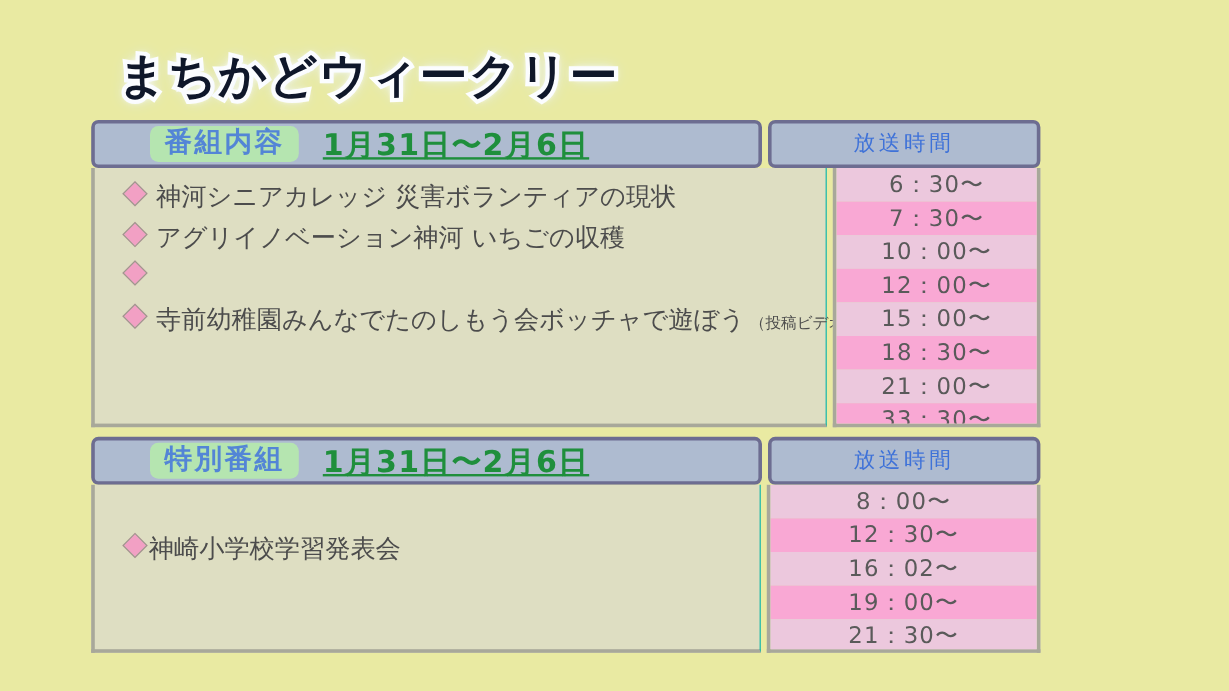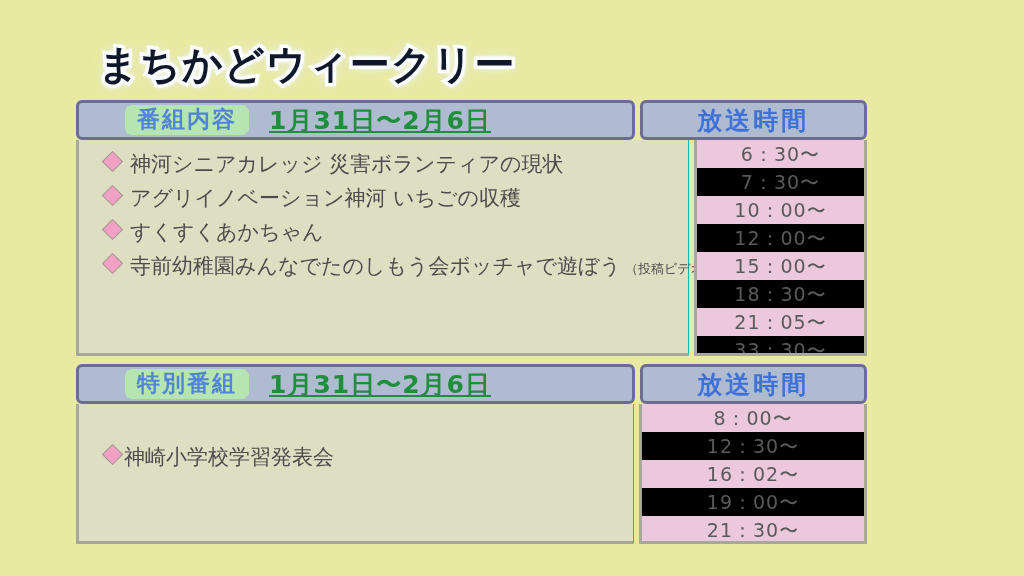--- a/index.html
+++ b/index.html
@@ -81,22 +81,22 @@
     color: #1f8f3c;
     font-size: 25px;
     font-weight: bold;
     letter-spacing: 1px;
     margin-left: 20px;
     line-height: 1;
     text-decoration: underline;
   }
   .hdr-time-label {
     color: #3f72d8;
-    font-size: 25px;
-    font-weight: bold;
+    font-size: 18px;
+    font-weight: normal;
     letter-spacing: 3px;
     line-height: 1;
   }
 
   
   .section-body {
     display: flex;
     gap: 5px;
   }
   .programs-panel {
@@ -150,21 +150,21 @@
     height: 28px;
     display: flex;
     align-items: center;
     justify-content: center;
     color: #5a5a5a;
     font-size: 19px;
     letter-spacing: 1px;
     line-height: 1;
   }
   .time-row.pink { background: #ecc8dd; }
-  .time-row.khaki { background: #000000; }
+  .time-row.khaki { background: #f9a8d4; }
 
   
   #section-special { margin-top: 8px; }
 </style>
 </head>
 <body>
 
 <div id="show-title">まちかどウィークリー</div>
 
 <div id="schedule-table">
@@ -188,38 +188,37 @@
           <span class="program-text">神河シニアカレッジ 災害ボランティアの現状</span>
           <span class="program-note"></span>
         </div>
         <div class="program-row">
           <span class="bullet-diamond"></span>
           <span class="program-text">アグリイノベーション神河 いちごの収穫</span>
           <span class="program-note"></span>
         </div>
         <div class="program-row">
           <span class="bullet-diamond"></span>
-          <span class="program-text">すくすくあかちゃん</span>
           <span class="program-note"></span>
         </div>
         <div class="program-row">
           <span class="bullet-diamond"></span>
           <span class="program-text">寺前幼稚園みんなでたのしもう会ボッチャで遊ぼう</span>
           <span class="program-note">（投稿ビデオ）</span>
         </div>
       </div>
 
       <div class="times-panel" style="height:216px;">
         <div class="time-row pink">6：30〜</div>
         <div class="time-row khaki">7：30〜</div>
         <div class="time-row pink">10：00〜</div>
         <div class="time-row khaki">12：00〜</div>
         <div class="time-row pink">15：00〜</div>
         <div class="time-row khaki">18：30〜</div>
-        <div class="time-row pink">21：05〜</div>
+        <div class="time-row pink">21：00〜</div>
         <div class="time-row khaki">33：30〜</div>
       </div>
     </div>
   </div>
 
   <div class="section" id="section-special">
 
     <div class="section-header">
       <div class="hdr-plate hdr-left">
         <span class="hdr-badge">特別番組</span>

